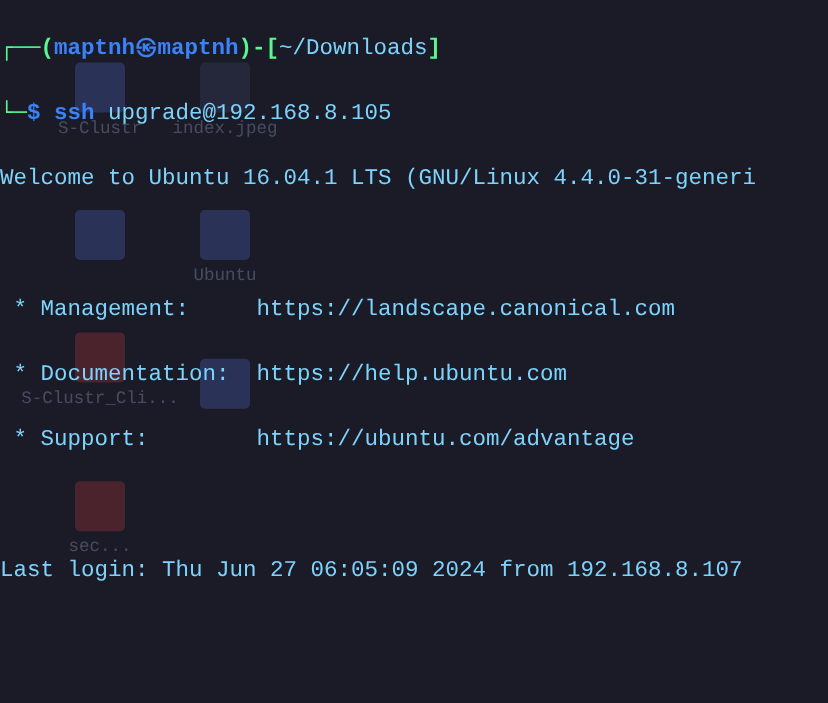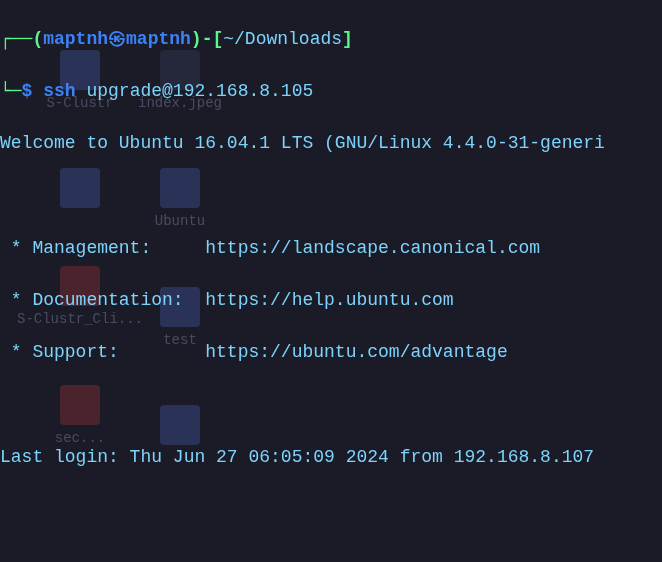--- a/index.html
+++ b/index.html
@@ -65,24 +65,20 @@
   <div class="desktop-icon">
       <div class="icon-box img"></div>
       <span class="icon-label">index.jpeg</span>
     </div>
   <div class="desktop-icon">
       <div class="icon-box folder"></div>
       <span class="icon-label">Ubuntu</span>
     </div>
   <div class="desktop-icon">
       <div class="icon-box folder"></div>
-      <span class="icon-label">test</span>
-    </div>
-  <div class="desktop-icon">
-      <div class="icon-box folder"></div>
       <span class="icon-label"></span>
     </div>
 </div>
 
 <div class="terminal">
 <div class="line"><span class="green">┌──(</span><span class="teal">maptnh㉿maptnh</span><span class="green">)-[</span><span class="white">~/Downloads</span><span class="green">]</span></div>
 <div class="line"><span class="green">└─</span><span class="teal">$</span> <span class="teal">ssh</span><span class="white"> upgrade@192.168.8.105</span></div>
 <div class="line white">Welcome to Ubuntu 16.04.1 LTS (GNU/Linux 4.4.0-31-generi</div>
 <div class="line"> </div>
 <div class="line white"> * Management:     https://landscape.canonical.com</div>

